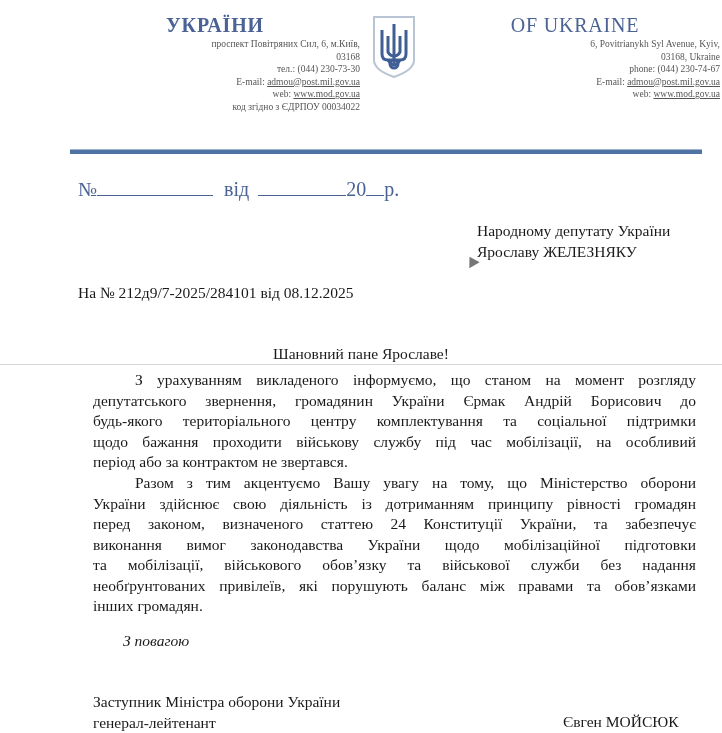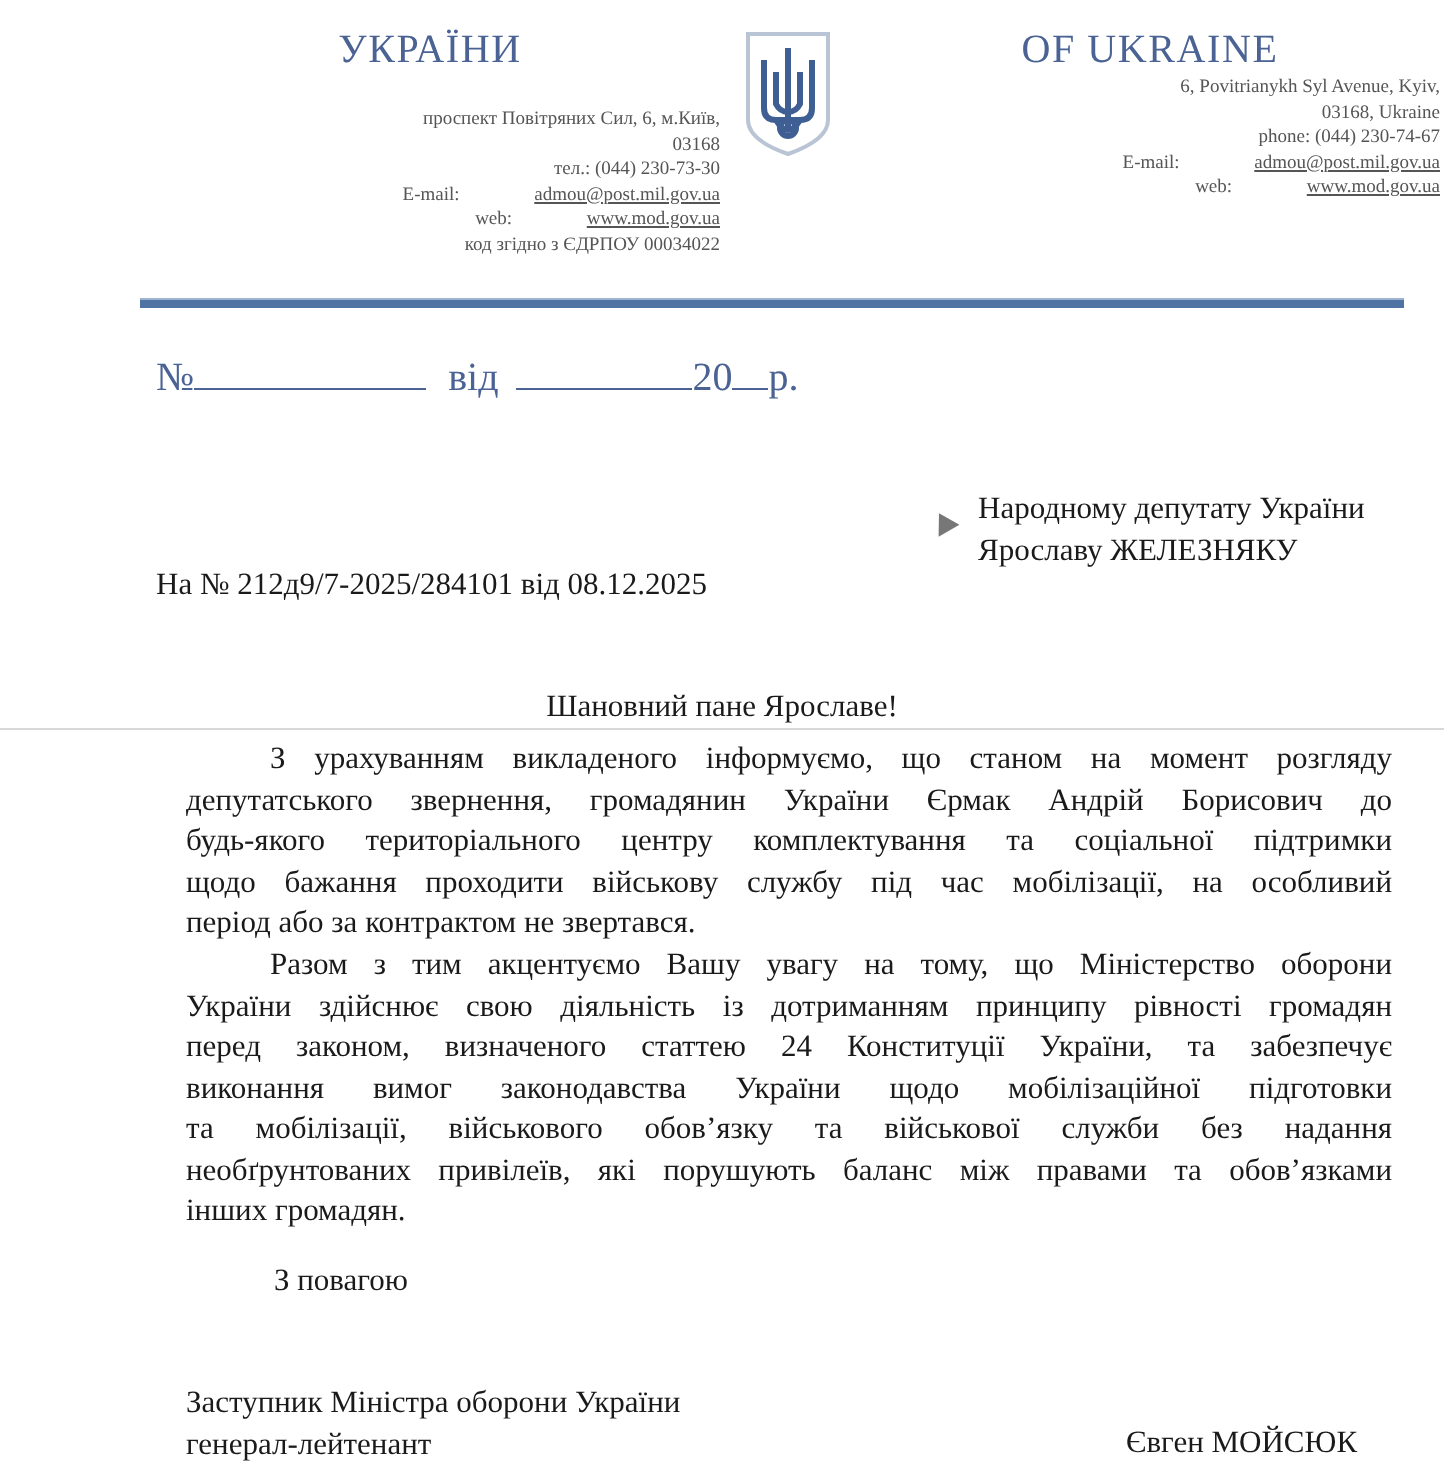--- a/index.html
+++ b/index.html
@@ -1,34 +1,34 @@
 <!DOCTYPE html>
 <html><head>
 <meta charset="utf-8">
 <style>
   html, body { margin:0; padding:0; background:#fff; }
   body { width:722px; height:733px; position:relative; overflow:hidden;
          font-family:"Liberation Serif", serif; color:#1a1a1a; }
   .abs { position:absolute; }
   .hdr-title { color:#4a6294; font-size:20px; letter-spacing:0.8px; text-align:center; line-height:22px; }
   .hdr-small { color:#555; font-size:9.5px; text-align:right; line-height:12.5px; }
-  .hdr-small a { color:#555; text-decoration:underline;margin-left:35px; }
+  .hdr-small a { color:#555; text-decoration:underline; }
   .rule { background:#4f73a3; height:4px; border-top:1px solid #9db3cf; }
   .regline { color:#4a6294; font-size:20px; }
   .blank { display:inline-block; border-bottom:1px solid #4a6294; height:14px; vertical-align:baseline; }
   .txt { font-size:15.5px; line-height:20.5px; }
   .just { text-align:justify; text-align-last:justify; }
   .seam { left:0; width:722px; height:1px; background:#d8d8d8; }
   .cursor { width:0; height:0; border-left:6px solid transparent; border-right:6px solid transparent; border-bottom:10px solid #777; transform:rotate(-30deg); }
 </style>
 </head>
 <body>
 
 <div class="abs" style="left:70px; top:14px; width:290px;">
-  <div class="hdr-title" style="margin-bottom:18px;">УКРАЇНИ</div>
+  <div class="hdr-title" style="margin-bottom:2px;font-weight:bold;">УКРАЇНИ</div>
   <div class="hdr-small">проспект Повітряних Сил, 6, м.Київ,</div>
   <div class="hdr-small">03168</div>
   <div class="hdr-small">тел.: (044) 230-73-30</div>
   <div class="hdr-small"><span>E-mail: </span><a>admou@post.mil.gov.ua</a></div>
   <div class="hdr-small"><span>web: </span><a>www.mod.gov.ua</a></div>
   <div class="hdr-small">код згідно з ЄДРПОУ 00034022</div>
 </div>
 
 <div class="abs" style="left:371px; top:14px; width:46px; height:66px;">
   <svg width="46" height="66" viewBox="0 0 46 66">
@@ -53,21 +53,21 @@
 </div>
 
 <div class="abs rule" style="left:70px; top:149px; width:632px;"></div>
 
 <div class="abs regline" style="left:78px; top:178px;">
   <span>№</span><span class="blank" style="width:116px;"></span>
   <span style="margin-left:6px;">від</span>
   <span class="blank" style="width:88px; margin-left:4px;"></span><span>20</span><span class="blank" style="width:18px;"></span><span>р.</span>
 </div>
 
-<div class="abs txt" style="left:489px; top:221px;margin-top:24px;">
+<div class="abs txt" style="left:477px; top:221px;">
   <div>Народному депутату України</div>
   <div>Ярославу ЖЕЛЕЗНЯКУ</div>
 </div>
 <div class="abs cursor" style="left:466px; top:256px;"></div>
 
 <div class="abs txt" style="left:78px; top:283px;">На № 212д9/7-2025/284101 від 08.12.2025</div>
 
 <div class="abs txt" style="left:0; width:722px; top:344px; text-align:center;">Шановний пане Ярославе!</div>
 
 <div class="abs seam" style="top:364px;"></div>
@@ -83,19 +83,19 @@
 <div class="abs txt" style="left:93px; top:473px; width:603px;">
   <div class="just" style="padding-left:42px;">Разом з тим акцентуємо Вашу увагу на тому, що Міністерство оборони</div>
   <div class="just">України здійснює свою діяльність із дотриманням принципу рівності громадян</div>
   <div class="just">перед законом, визначеного статтею 24 Конституції України, та забезпечує</div>
   <div class="just">виконання вимог законодавства України щодо мобілізаційної підготовки</div>
   <div class="just">та мобілізації, військового обов’язку та військової служби без надання</div>
   <div class="just">необґрунтованих привілеїв, які порушують баланс між правами та обов’язками</div>
   <div>інших громадян.</div>
 </div>
 
-<div class="abs txt" style="left:137px; top:631px;">З повагою</div>
+<div class="abs txt" style="left:123px; top:631px;font-style:italic;">З повагою</div>
 
 <div class="abs txt" style="left:93px; top:692px;">
   <div>Заступник Міністра оборони України</div>
   <div>генерал-лейтенант</div>
 </div>
 <div class="abs txt" style="left:563px; top:712px;">Євген МОЙСЮК</div>
 
 </body></html>

